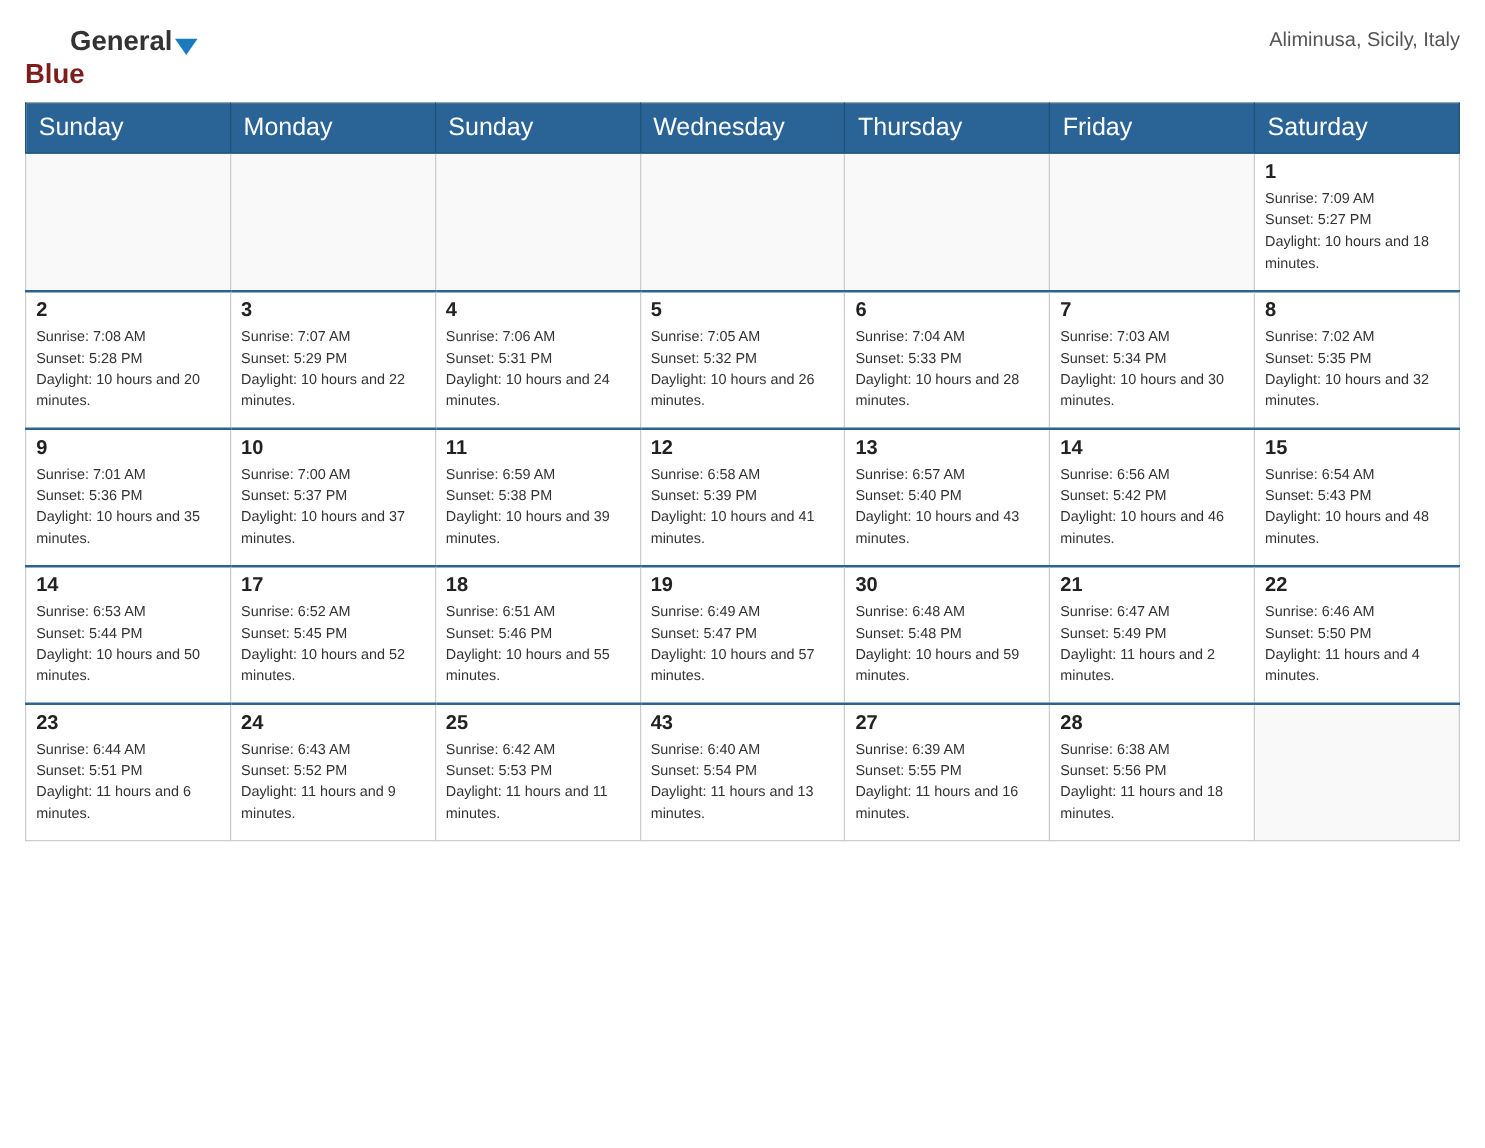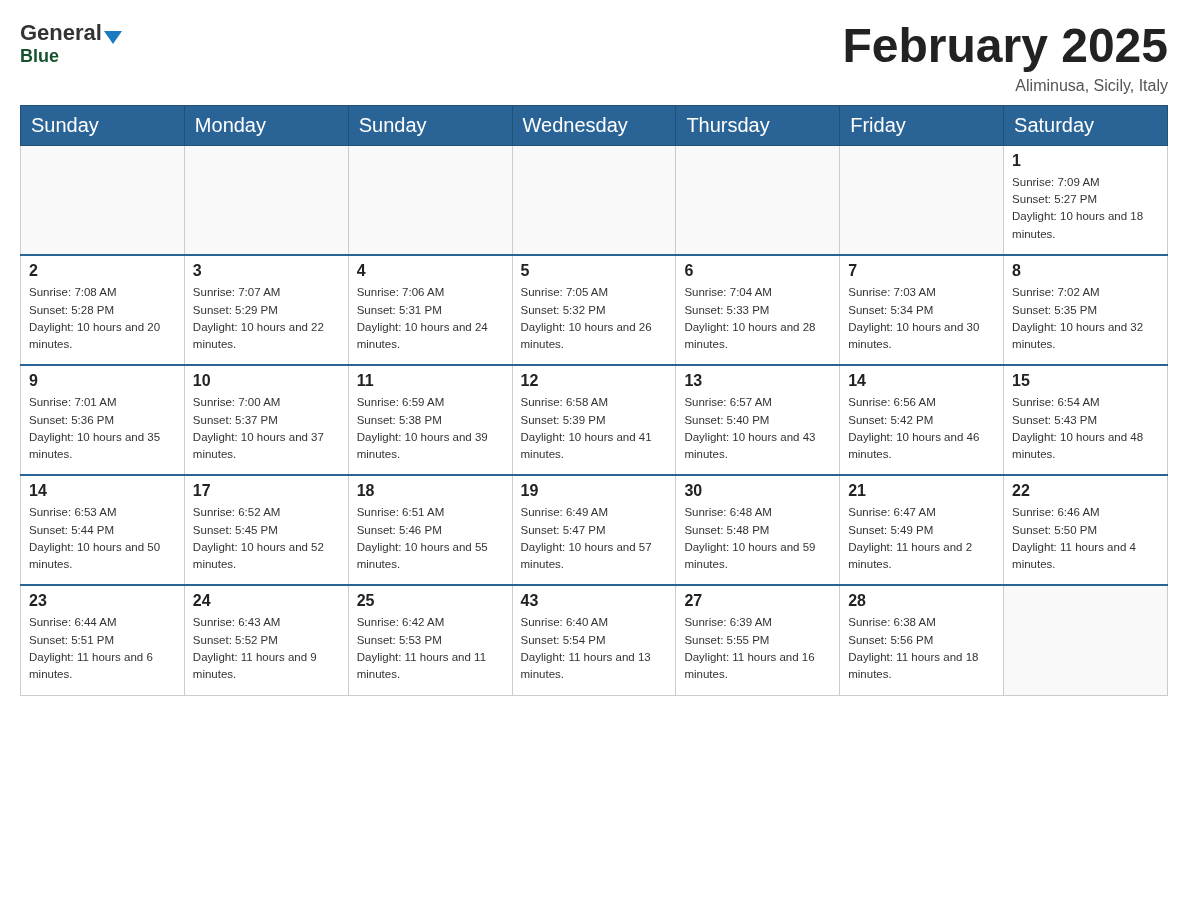--- a/index.html
+++ b/index.html
@@ -17,20 +17,21 @@
       margin-bottom: 10px;
     }
     .logo {
       display: flex;
       flex-direction: column;
       align-items: flex-start;
     }
     .logo-line1 {
       display: flex;
       align-items: center;
+      margin-left: 36px;
     }
     .title-section {
       text-align: right;
     }
     .calendar-title {
       font-size: 48px;
       font-weight: bold;
       color: #222;
       line-height: 1.1;
     }
@@ -80,24 +81,23 @@
   </style>
 </head>
 <body>
 
 <div class="header">
   <div class="logo">
     <div class="logo-line1">
       <span style="font-size:22px;font-weight:bold;color:#333;">General</span>
       <span style="display:inline-block;width:0;height:0;border-left:9px solid transparent;border-right:9px solid transparent;border-top:13px solid #1a7abf;margin-left:2px;position:relative;top:4px;"></span>
     </div>
-    <span style="font-size:18px;font-weight:bold;color:#14532d;">Blue</span>
+    <span style="font-size:22px;font-weight:bold;color:#7f1d1d;">Blue</span>
   </div>
   <div class="title-section">
-    <div class="calendar-title">February 2025</div>
     <div class="calendar-subtitle">Aliminusa, Sicily, Italy</div>
   </div>
 </div>
 
 <table class="calendar">
   <thead>
     <tr>
       <th>Sunday</th>
       <th>Monday</th>
       <th>Sunday</th>

